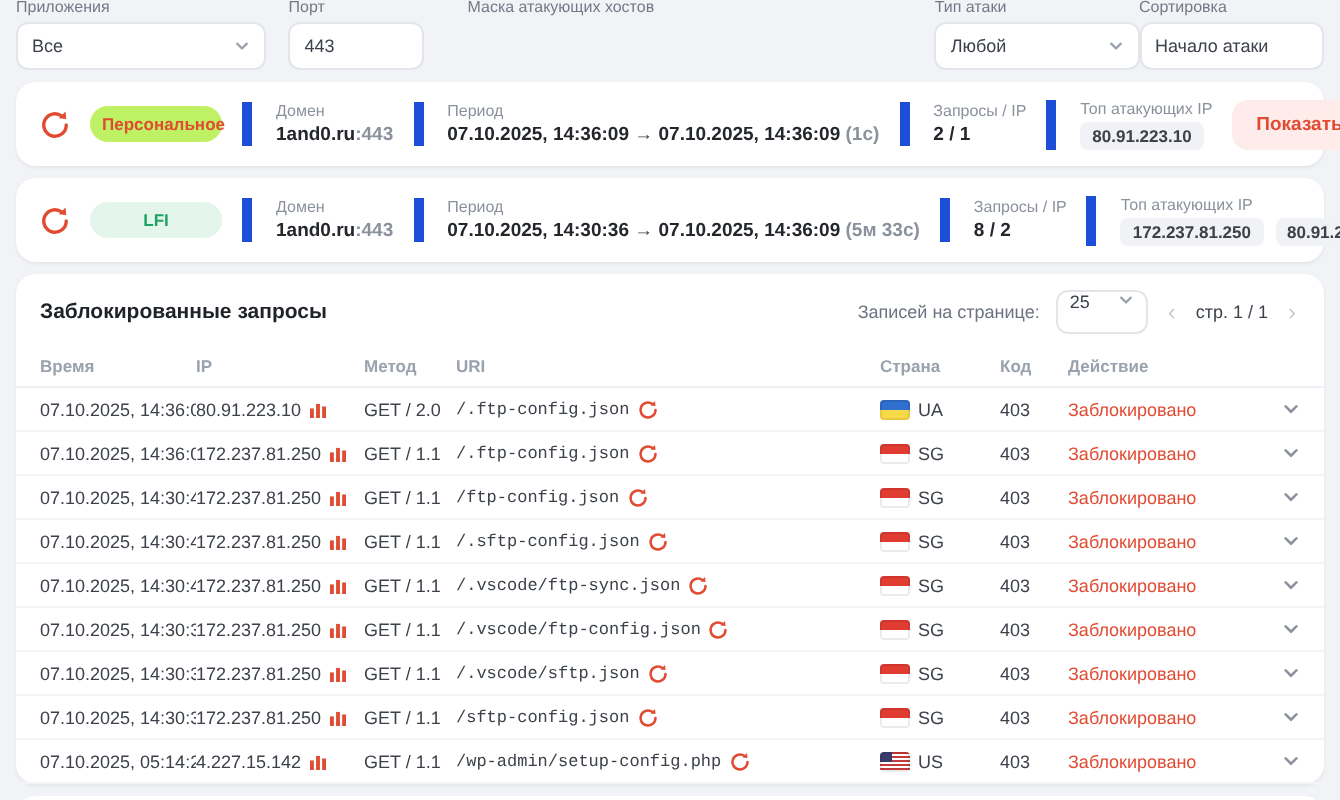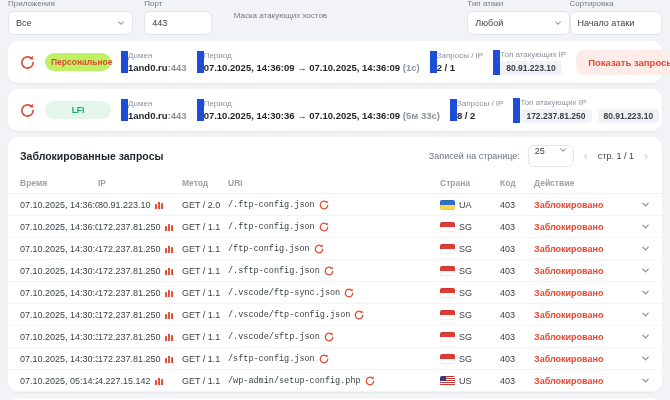--- a/index.html
+++ b/index.html
@@ -1,42 +1,42 @@
 <!DOCTYPE html>
 <html><head>
 <meta charset="utf-8">
 <style>
   *{margin:0;padding:0;box-sizing:border-box}
   html,body{width:670px;height:400px;overflow:hidden}
   body{font-family:"Liberation Sans","DejaVu Sans",sans-serif;background:#f2f3f6;color:#23262b}
   .page{padding:4px 8px 0}
 
   
-  .filters{display:flex;align-items:center;margin-top:-5px}
+  .filters{display:flex;align-items:flex-start;margin-top:-5px}
   .filter{display:flex;flex-direction:column}
   .flabel{font-size:8px;color:#737a87;margin-bottom:3px;white-space:nowrap}
   .control{height:24px;border:1px solid #e2e5ea;border-radius:6px;background:#fff;font-size:9px;color:#3c414a;
            display:flex;align-items:center;justify-content:space-between;padding:0 7px;white-space:nowrap}
   input.control{display:block;width:100%;outline:none}
   input.control::placeholder{color:#b7bdc7}
   .f-app{width:130px}
   .f-port{width:70px;margin-left:11px}
   .f-mask{width:176px;margin-left:22px}
   .f-type{width:106px;margin-left:64px}
   .f-sort{width:96px;}
   .chev svg{display:block}
 
   
   .card{background:#fff;border-radius:10px;box-shadow:0 1px 2px rgba(16,24,40,.06);margin-top:6px}
   .attack{display:flex;align-items:center;height:42px;padding:0 12px;gap:10px}
   .aticon{flex:none;display:flex}
   .badge{min-width:66px;text-align:center;font-size:8.5px;font-weight:bold;padding:4px 6px;border-radius:10px;white-space:nowrap}
   .badge.red{background:#bef264;color:#e14b32}
   .badge.green{background:#e4f5ec;color:#1fa364}
-  .col{border-left:7px solid #1d4ed8;display:flex;flex-direction:column;gap:2px;white-space:nowrap}
+  .col{padding-left:12px;border-left:5px solid #1d4ed8;display:flex;flex-direction:column;gap:2px;white-space:nowrap}
   .clabel{font-size:8px;color:#8b919c}
   .cval{font-size:9.5px;font-weight:bold;color:#23262b}
   .cval .muted{color:#8b919c;font-weight:bold}
   .arr{font-weight:normal;color:#3c414a}
   .chips{display:flex;gap:6px}
   .chip{background:#f1f2f5;border-radius:4px;padding:2px 6px;font-size:8.5px;font-weight:bold;color:#3c414a}
   .btn{margin-left:auto;background:#fdecea;color:#e14b32;font-size:9.5px;font-weight:bold;border:none;
        border-radius:8px;padding:7px 12px;white-space:nowrap;cursor:pointer;font-family:inherit}
 
   
@@ -49,21 +49,21 @@
   .pgtext{color:#3c414a}
 
   table.tbl{width:100%;border-collapse:collapse;table-layout:fixed}
   .tbl th{font-size:8.5px;color:#9aa2ad;font-weight:bold;text-align:left;padding:5px 0;border-bottom:1px solid #eef0f3}
   .tbl td{font-size:9px;color:#3c414a;border-bottom:1px solid #f2f4f6;height:22px;padding:0;white-space:nowrap;overflow:hidden}
   .tbl th:first-child,.tbl td:first-child{padding-left:12px}
   .cell{display:flex;align-items:center;gap:4px}
   .ipicon,.repeat{display:flex}
   .uri{font-family:Liberation Mono, monospace;font-size:8.5px;color:#3c414a}
   .c-action .cell{justify-content:space-between;padding-right:12px}
-  .blockedtxt{color:#e14b32;font-weight:bold;font-size:9px}
+  .blockedtxt{color:#e14b32;font-weight:normal;font-size:9px}
 
   
   .flag{width:15px;height:10px;border-radius:2px;display:inline-block;flex:none;
         box-shadow:inset 0 0 0 1px rgba(0,0,0,.08);background:#ddd}
   .flag[data-flag="UA"]{background:linear-gradient(to bottom,#2f6fce 50%,#f8d948 50%)}
   .flag[data-flag="SG"]{background:linear-gradient(to bottom,#e03c31 50%,#fff 50%)}
   .flag[data-flag="US"]{background-image:linear-gradient(#3c3b6e,#3c3b6e),
         repeating-linear-gradient(to bottom,#c53a3a 0 1px,#fff 1px 2px);
         background-size:40% 50%,100% 100%;background-repeat:no-repeat;background-position:0 0}
 </style>

